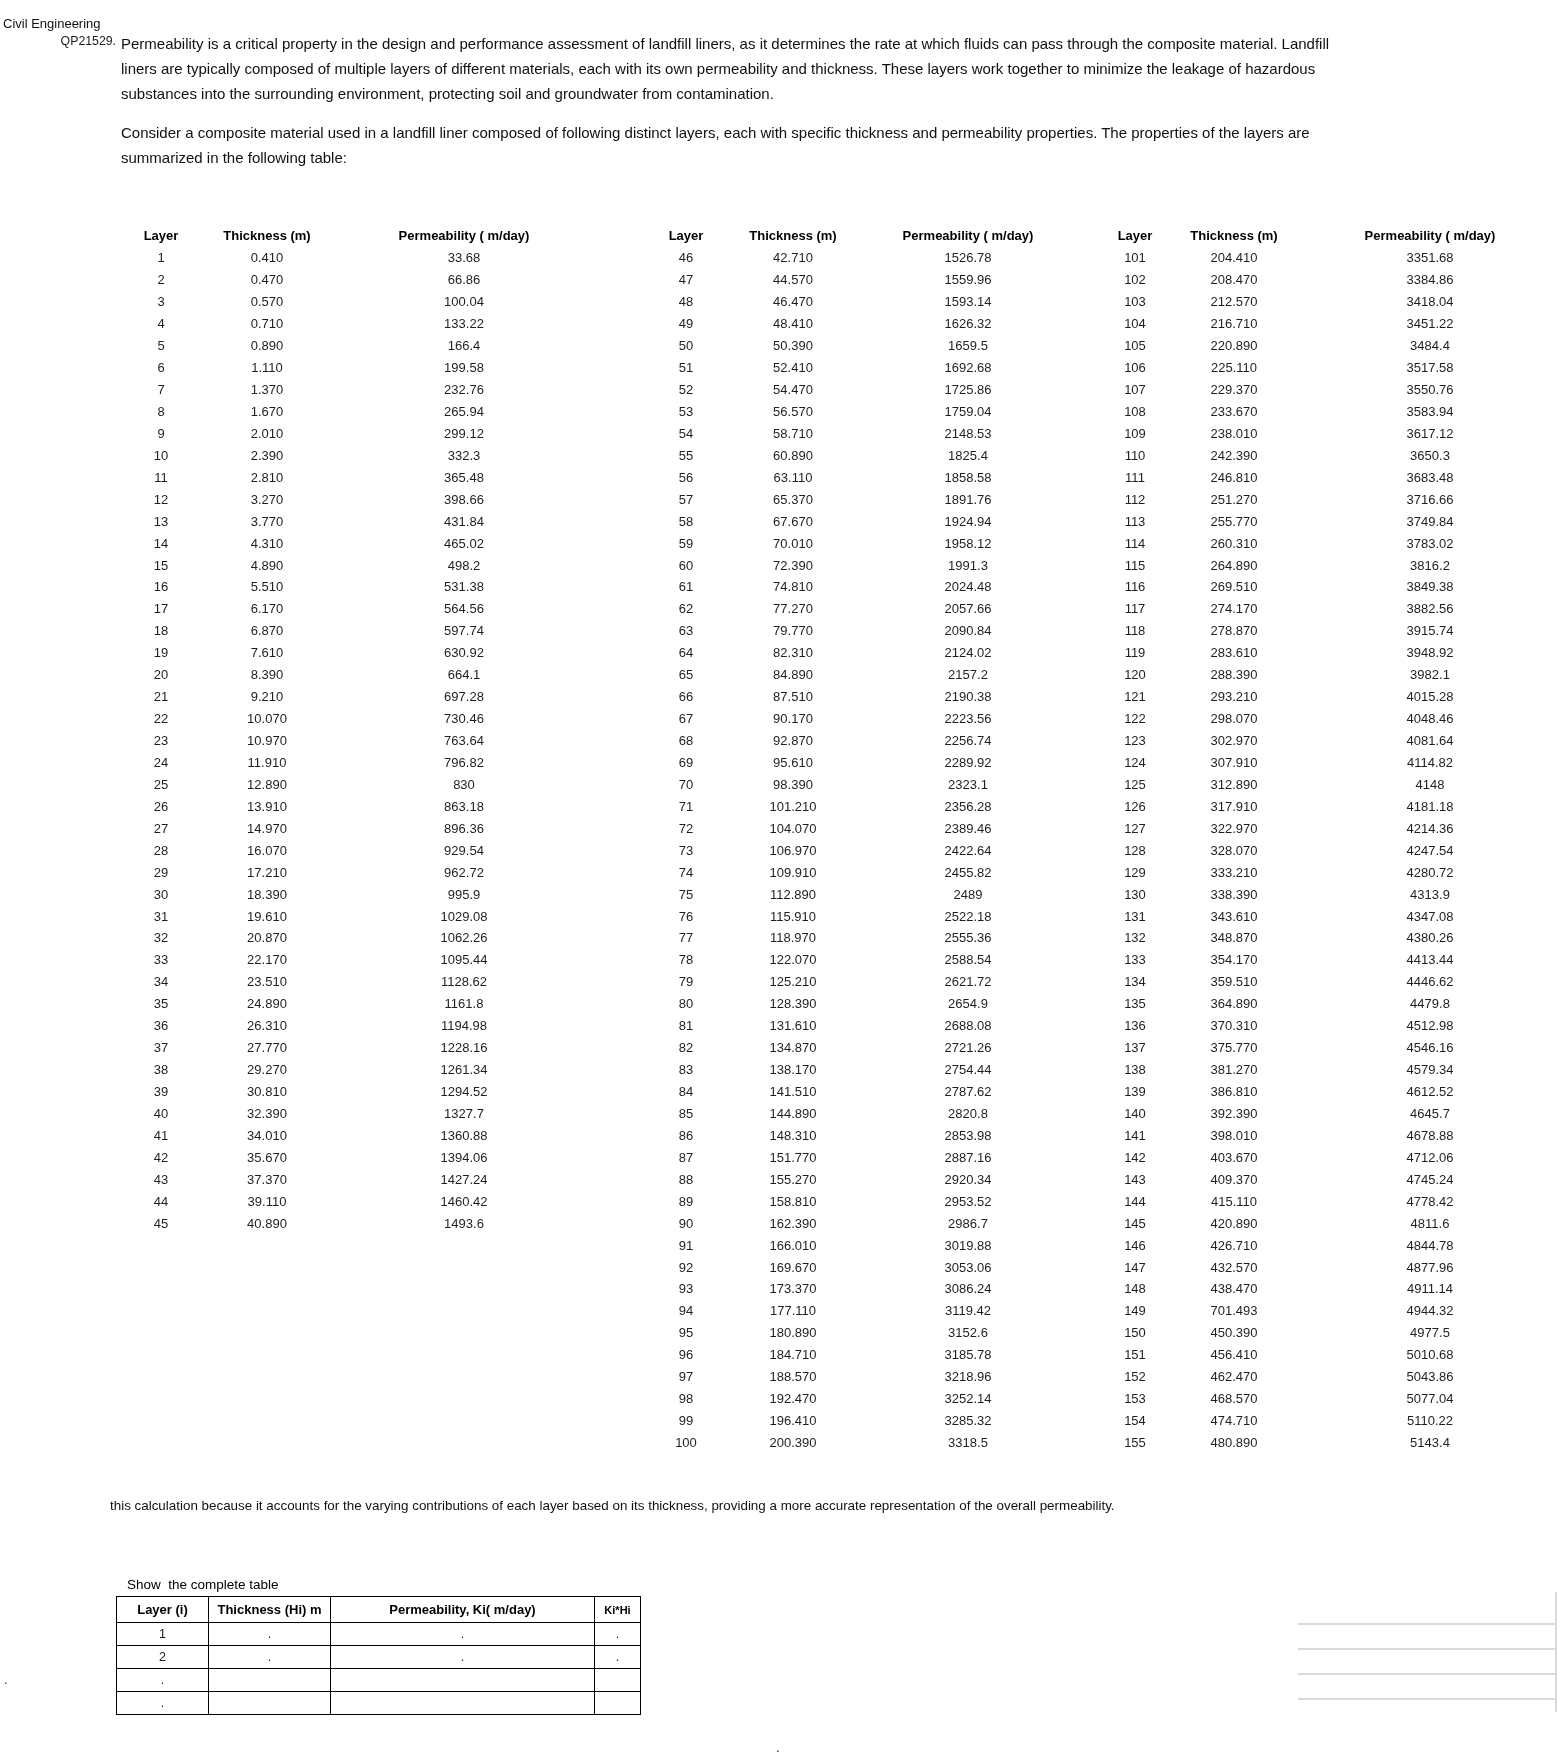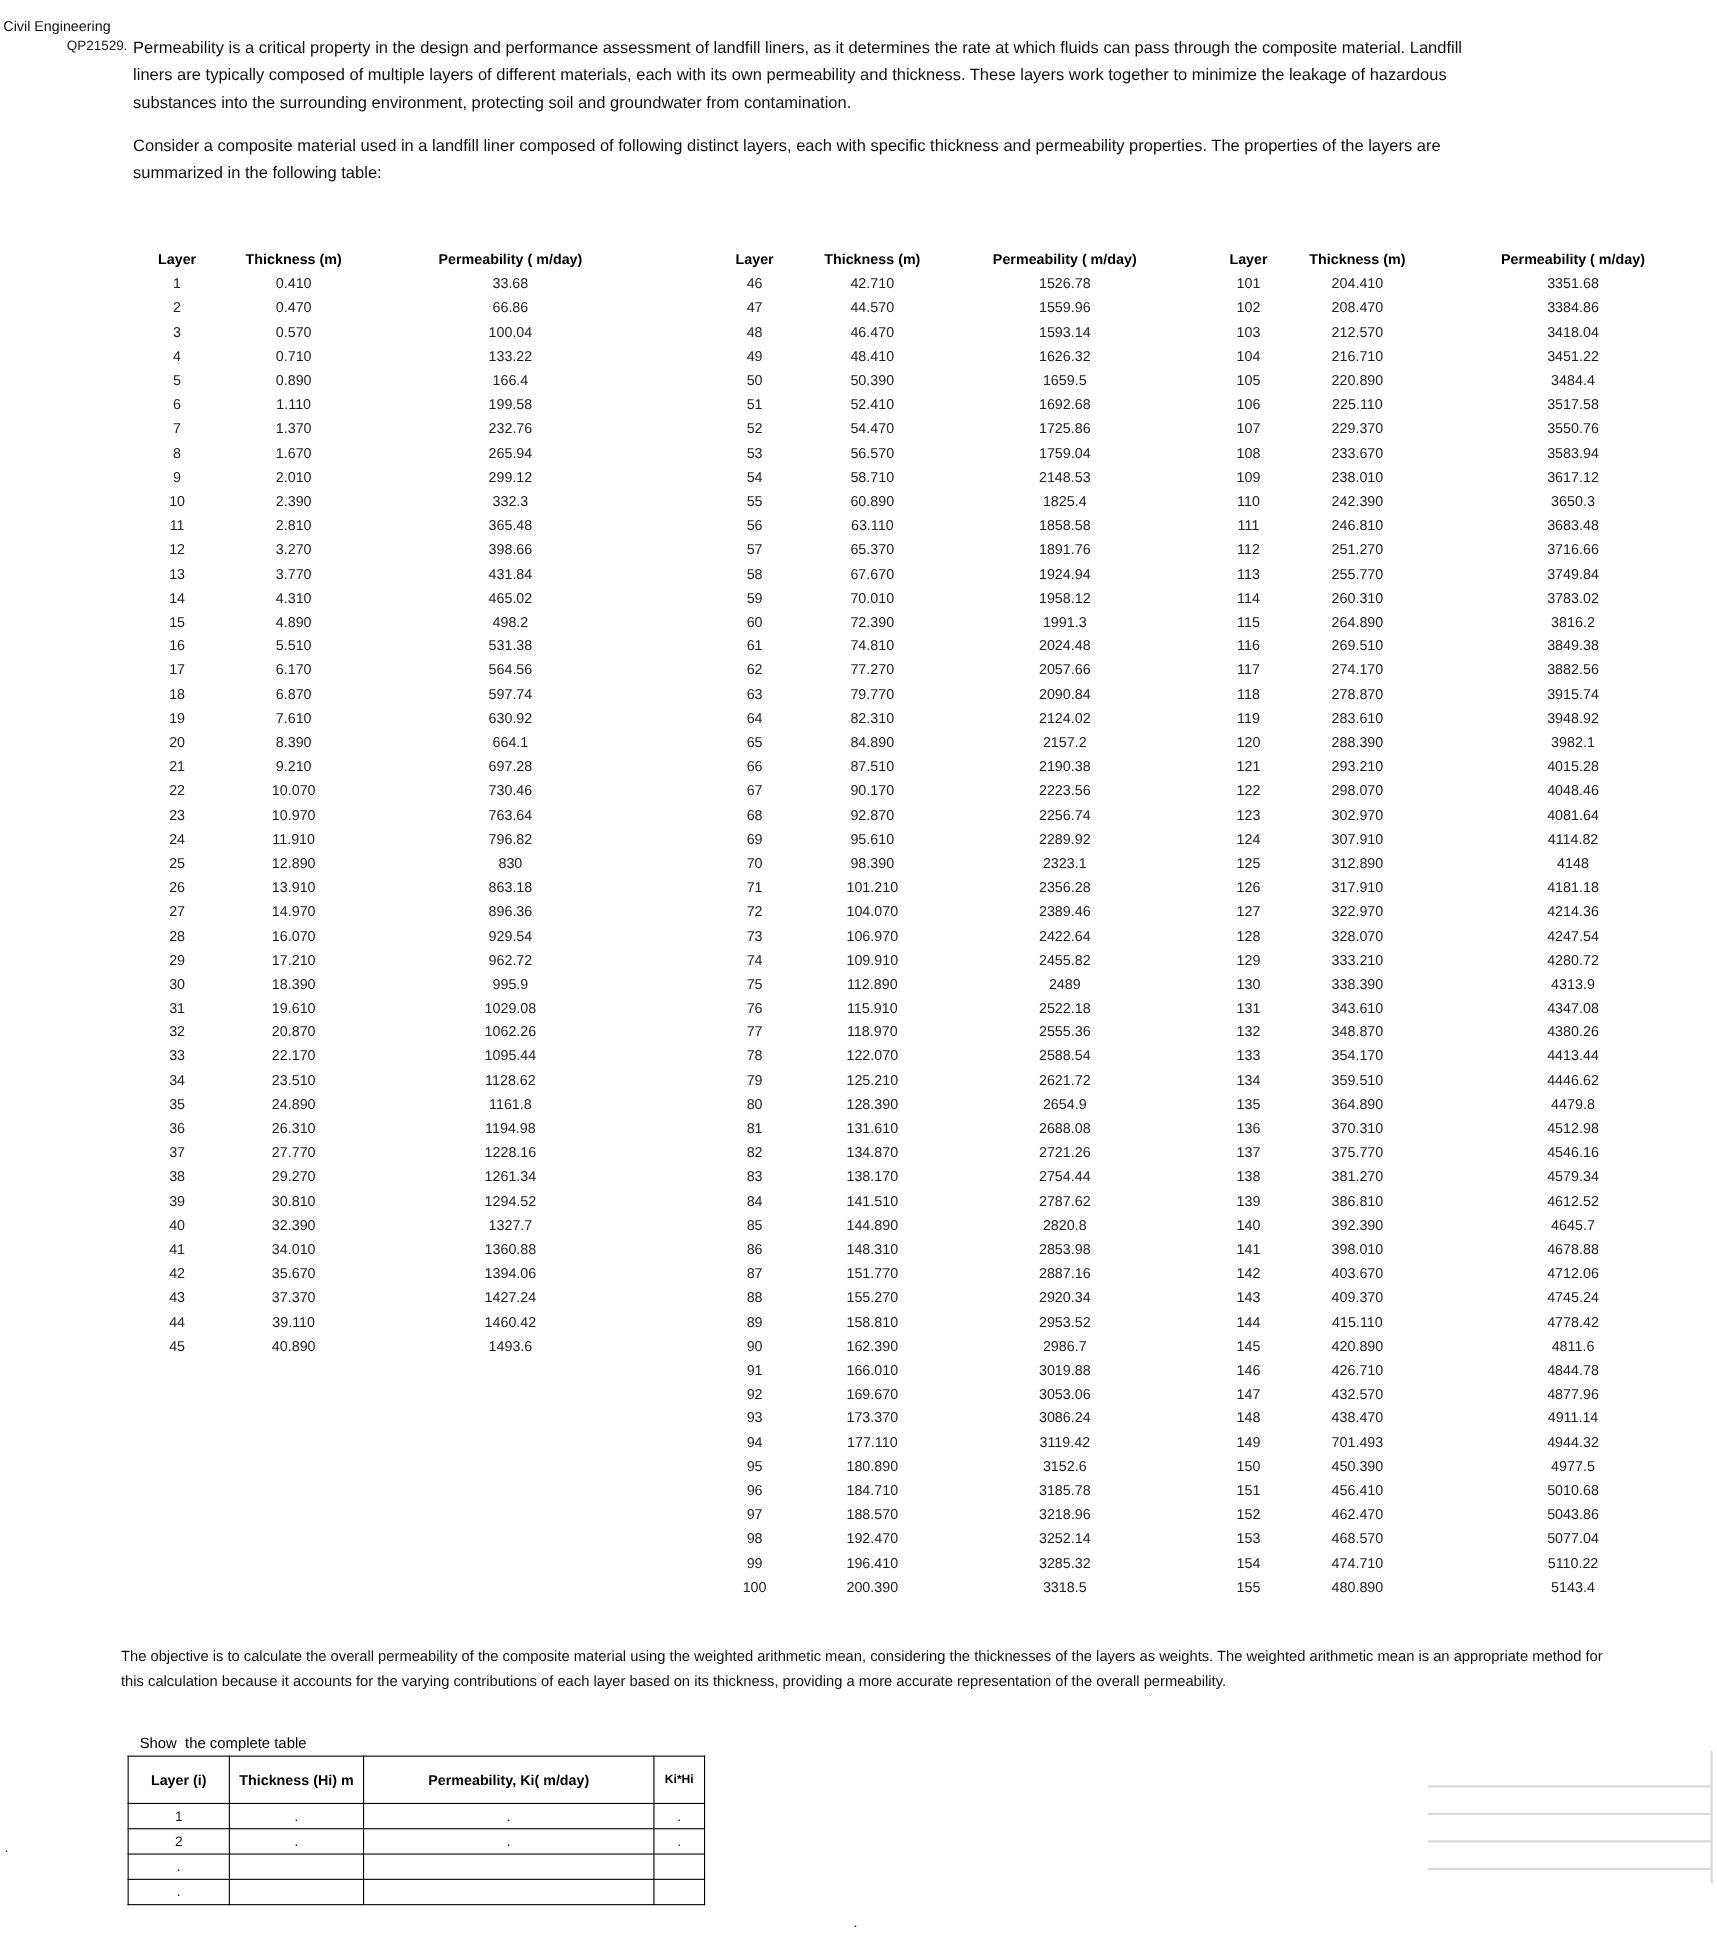--- a/index.html
+++ b/index.html
@@ -19,21 +19,21 @@
   .tgroup .hdr{font-weight:bold;color:#000}
   #g1{left:100px;grid-template-columns:122px 90px 304px}
   #g2{left:624px;grid-template-columns:124px 90px 260px}
   #g3{left:1080px;grid-template-columns:110px 88px 304px}
   
   #objective{position:absolute;left:110px;top:1494px;font-size:13.4px;line-height:23px;white-space:nowrap;color:#111}
   
   #show-label{position:absolute;left:127px;top:1577px;font-size:13.5px;color:#000;white-space:pre}
   #answer-table{position:absolute;left:116px;top:1596px;border-collapse:collapse;table-layout:fixed}
   #answer-table th,#answer-table td{border:1.5px solid #000;padding:0;text-align:center;overflow:hidden}
-  #answer-table thead tr{height:43px}
+  #answer-table thead tr{height:26px}
   #answer-table tbody tr{height:23px}
   #answer-table th{font-size:13px;font-weight:bold;color:#000;white-space:nowrap}
   #answer-table th.small{font-size:11px}
   #answer-table td{font-size:12.5px;color:#1a1a1a}
   
   #entry-grid{position:absolute;left:1298px;top:1623px;width:259px}
   .entry-cell{height:23px;border-top:2px solid #d9d9d9}
   .entry-cell:last-child{border-bottom:2px solid #d9d9d9}
   #entry-vline{position:absolute;left:1555px;top:1592px;width:2px;height:120px;background:#d9d9d9}
   .stray-dot{position:absolute;font-size:13px;color:#222;white-space:nowrap}
@@ -533,21 +533,20 @@
     <div>5077.04</div>
     <div>154</div>
     <div>474.710</div>
     <div>5110.22</div>
     <div>155</div>
     <div>480.890</div>
     <div>5143.4</div>
   </div>
 
 <div id="objective">
-  <div>The objective is to calculate the overall permeability of the composite material using the weighted arithmetic mean, considering the thicknesses of the layers as weights. The weighted arithmetic mean is an appropriate method for</div>
   <div>this calculation because it accounts for the varying contributions of each layer based on its thickness, providing a more accurate representation of the overall permeability.</div>
 </div>
 
 <div id="show-label">Show  the complete table</div>
 
 <table id="answer-table">
   <colgroup>
     <col style="width:92px">
       <col style="width:122px">
       <col style="width:264px">

